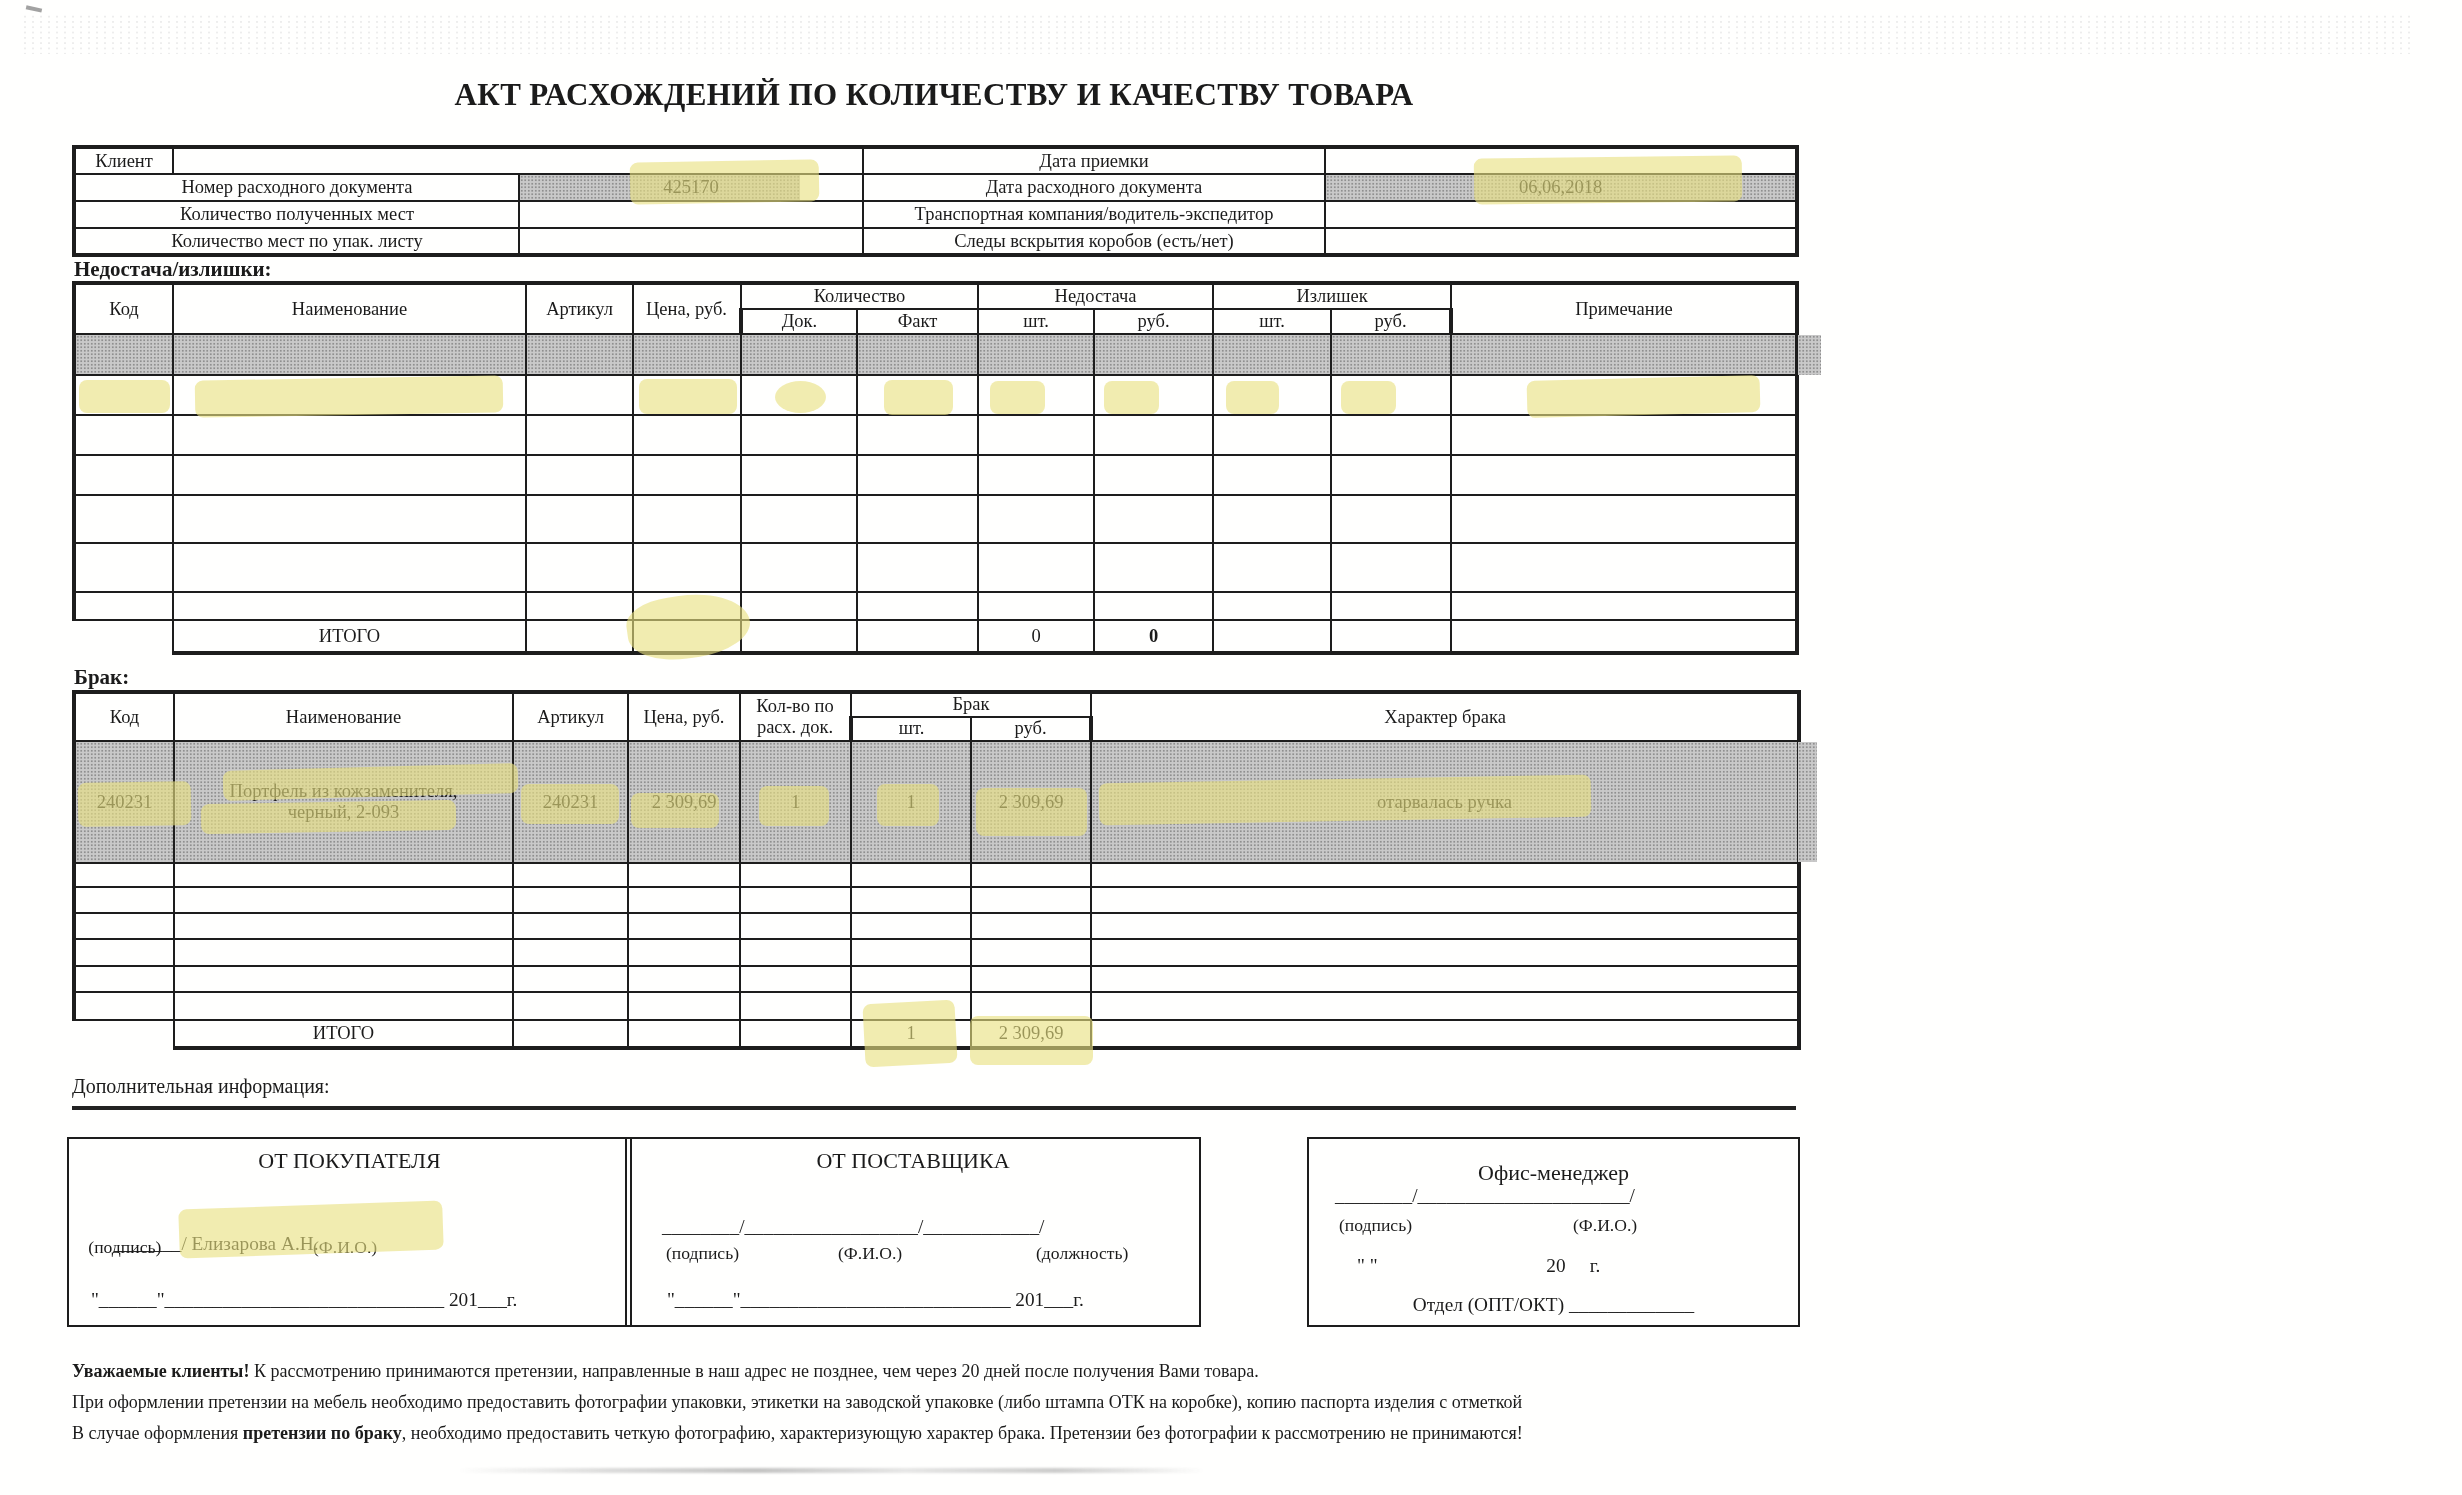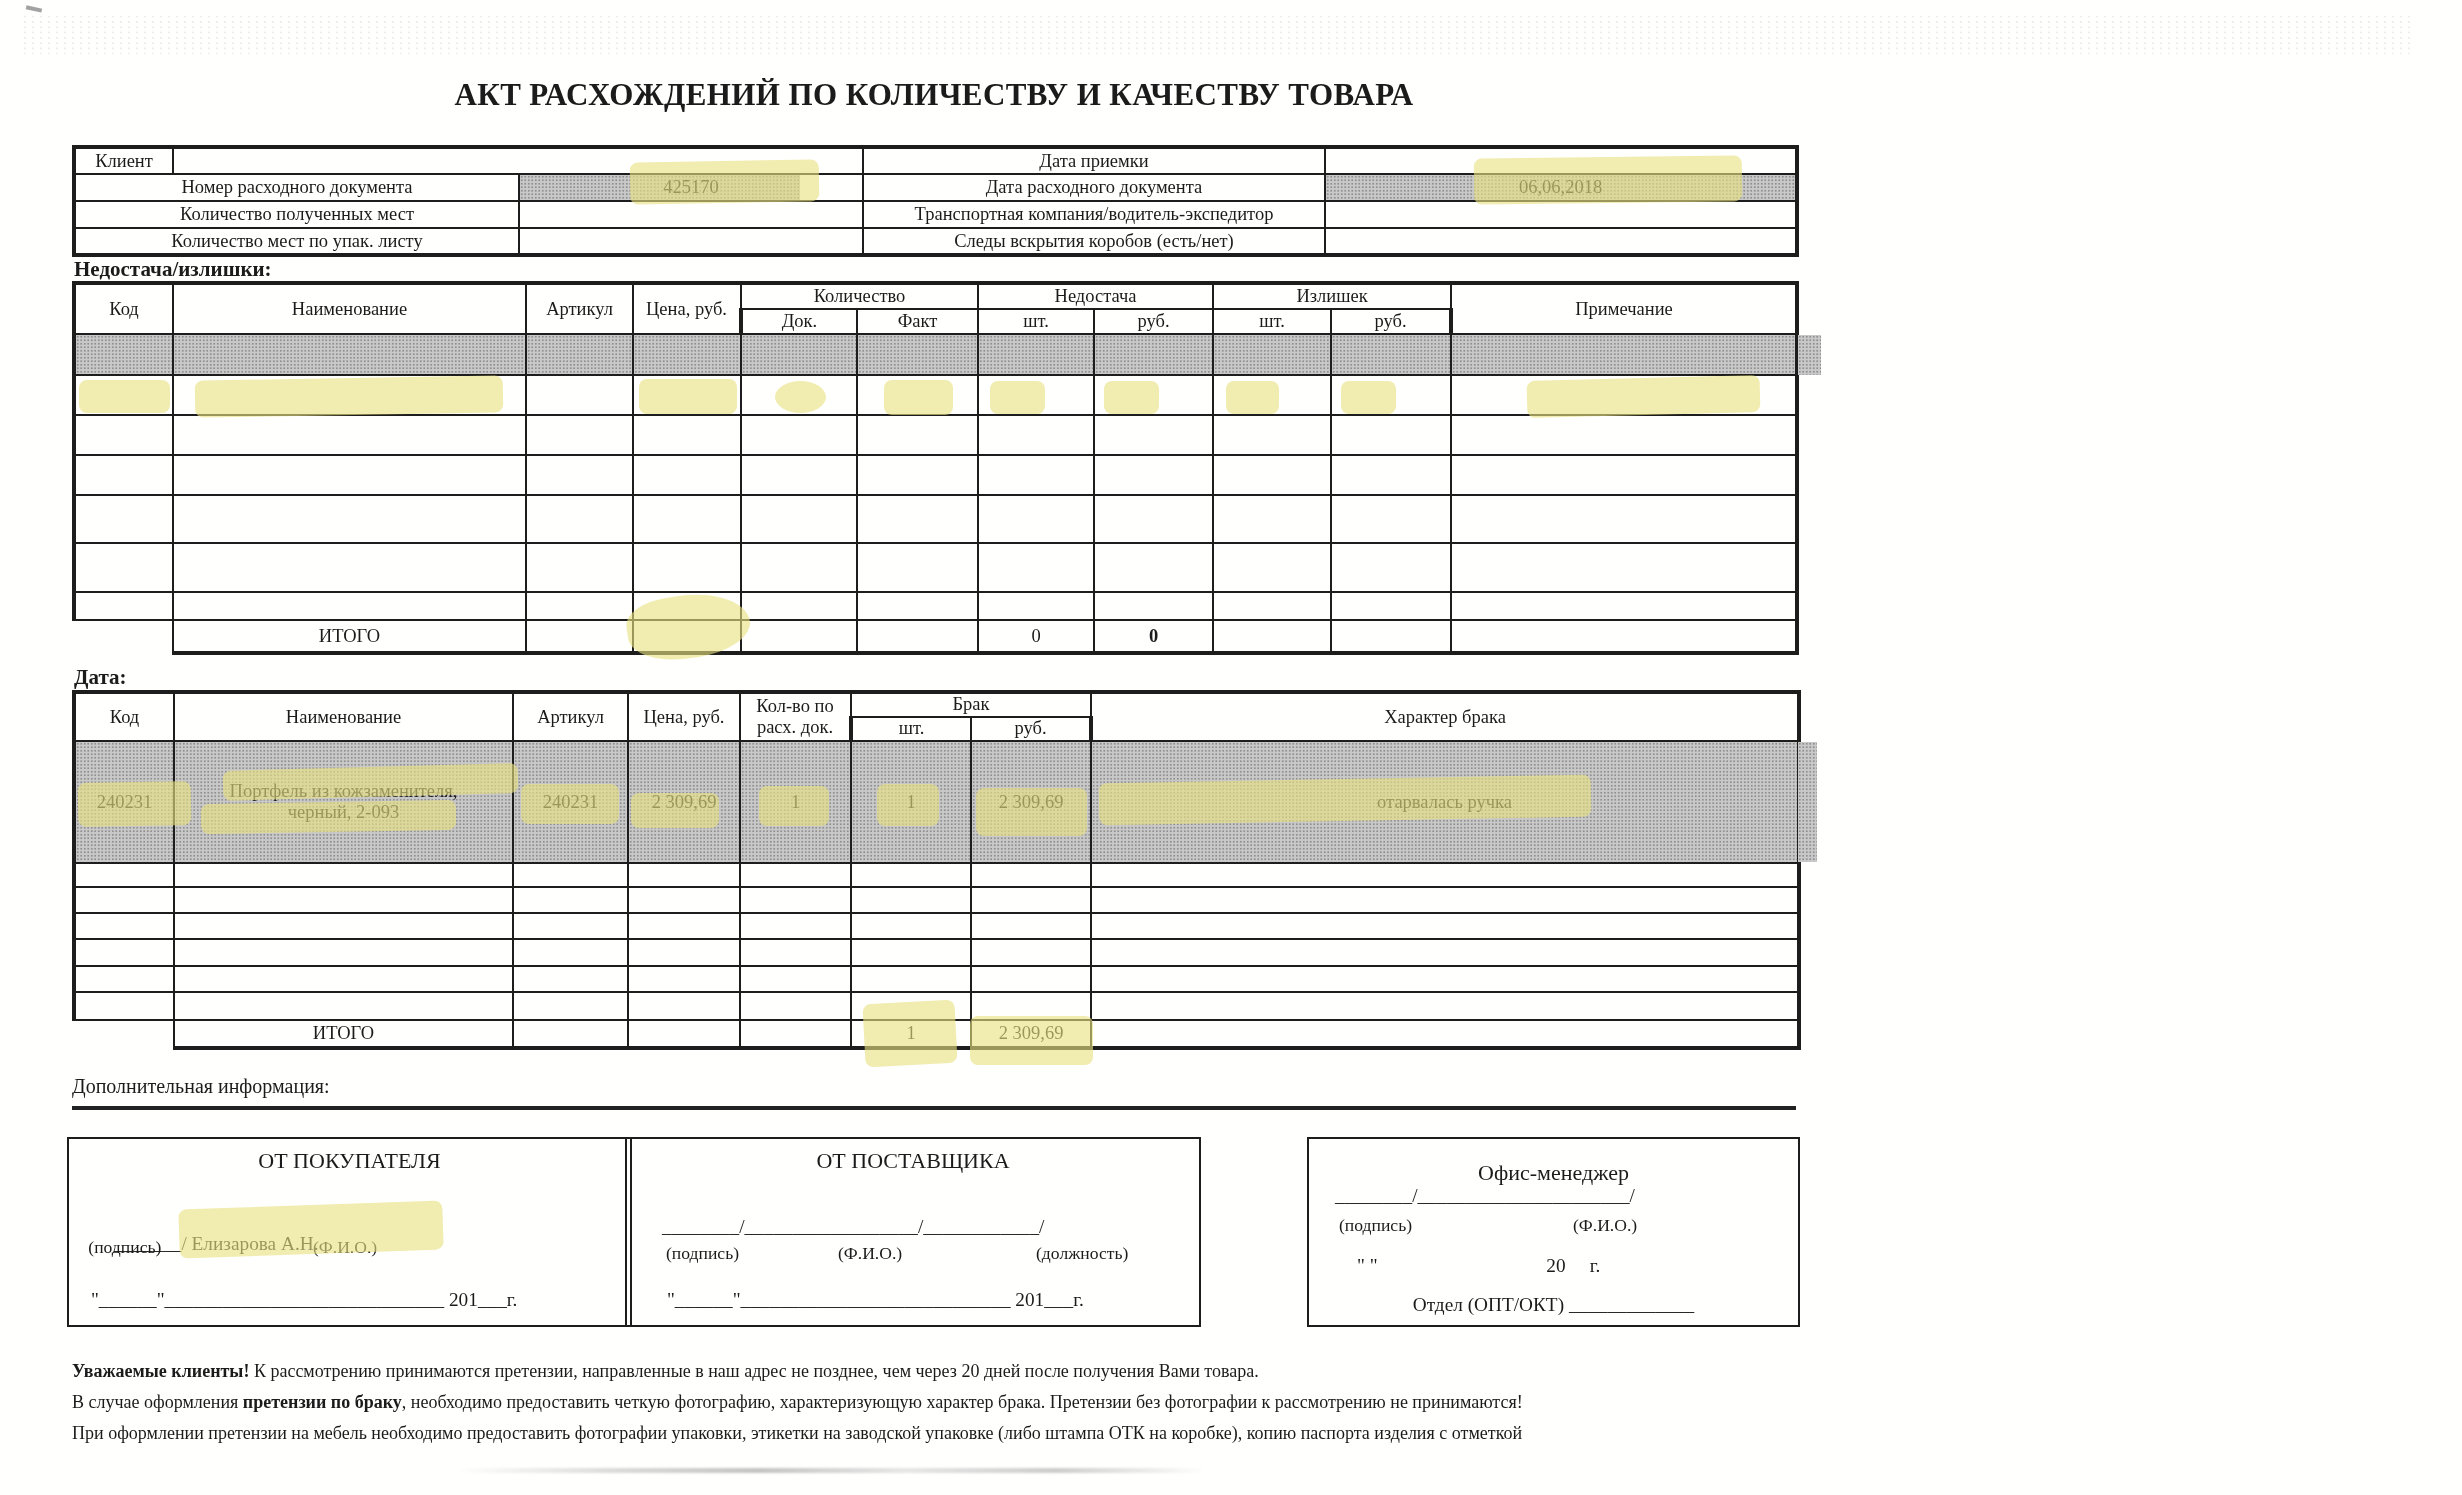--- a/index.html
+++ b/index.html
@@ -254,21 +254,21 @@
       <td class="num-r">0</td>
       <td class="num-r b">0</td>
       <td></td>
       <td></td>
       <td></td>
     </tr>
   </tbody>
     </table>
   <div class="grey-bg grey-tab" style="left:1798px;top:335px;width:23px;height:40px;"></div>
 
-  <div class="sec-label" style="left:74px;top:665px;">Дата:</div>
+  <div class="sec-label" style="left:74px;top:665px;">Брак:</div>
 
   <table class="tbl" style="left:72px;top:690px;width:1724px;">
     <colgroup>
         <col style="width:100px">
         <col style="width:339px">
         <col style="width:115px">
         <col style="width:112px">
         <col style="width:111px">
         <col style="width:120px">
         <col style="width:120px">
@@ -429,20 +429,20 @@
     <div class="sig-title" style="top:21px;">Офис-менеджер</div>
     <div class="sig-line" style="top:46px;left:26px;">________/______________________/</div>
     <div class="sig-small" style="top:76px;left:30px;">(подпись)</div>
     <div class="sig-small" style="top:76px;left:264px;">(Ф.И.О.)</div>
     <div class="sig-line" style="top:116px;left:48px;">" "                                   20     г.</div>
     <div class="sig-line" style="top:155px;left:0;width:100%;text-align:center;">Отдел (ОПТ/ОКТ) _____________</div>
   </div>
 
   <div class="footer">
     <div><span class="b">Уважаемые клиенты!</span><span> К рассмотрению принимаются претензии, направленные в наш адрес не позднее, чем через 20 дней после получения Вами товара.</span></div>
+    <div>При оформлении претензии на мебель необходимо предоставить фотографии упаковки, этикетки на заводской упаковке  (либо штампа ОТК на коробке), копию паспорта изделия с отметкой</div>
     <div><span>В случае оформления </span><span class="b">претензии по браку</span><span>, необходимо предоставить четкую фотографию, характеризующую характер брака. Претензии без фотографии к рассмотрению не принимаются!</span></div>
-    <div>При оформлении претензии на мебель необходимо предоставить фотографии упаковки, этикетки на заводской упаковке  (либо штампа ОТК на коробке), копию паспорта изделия с отметкой</div>
   </div>
 
   <div class="smudge"></div>
 
 </div>
 
 
 </body></html>

